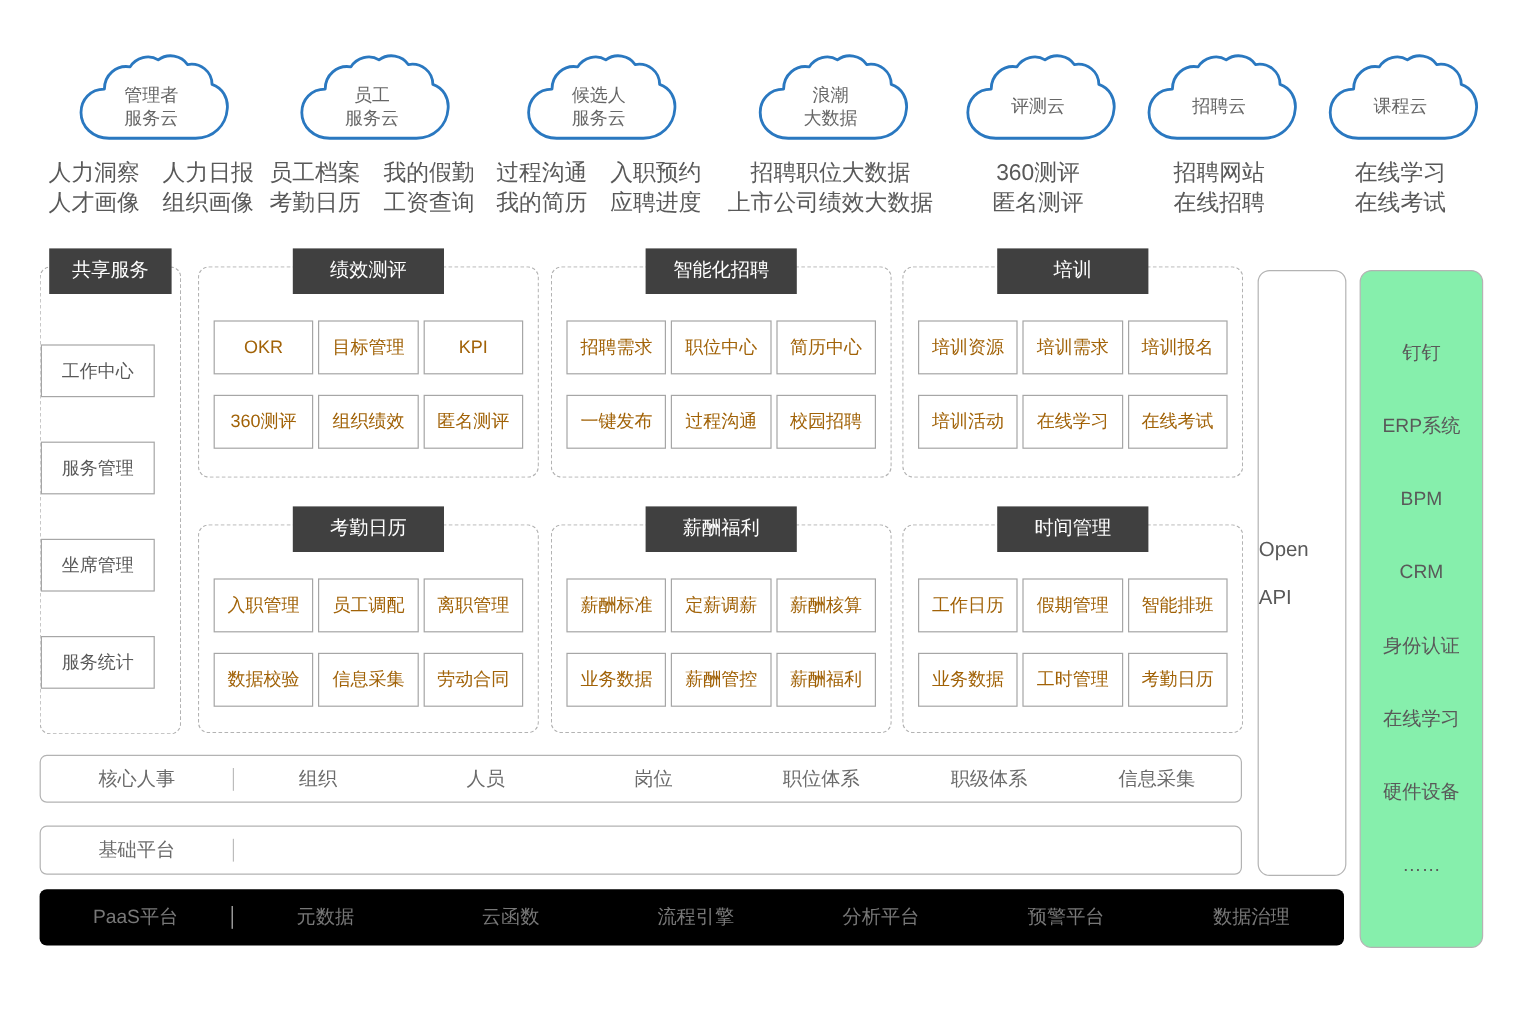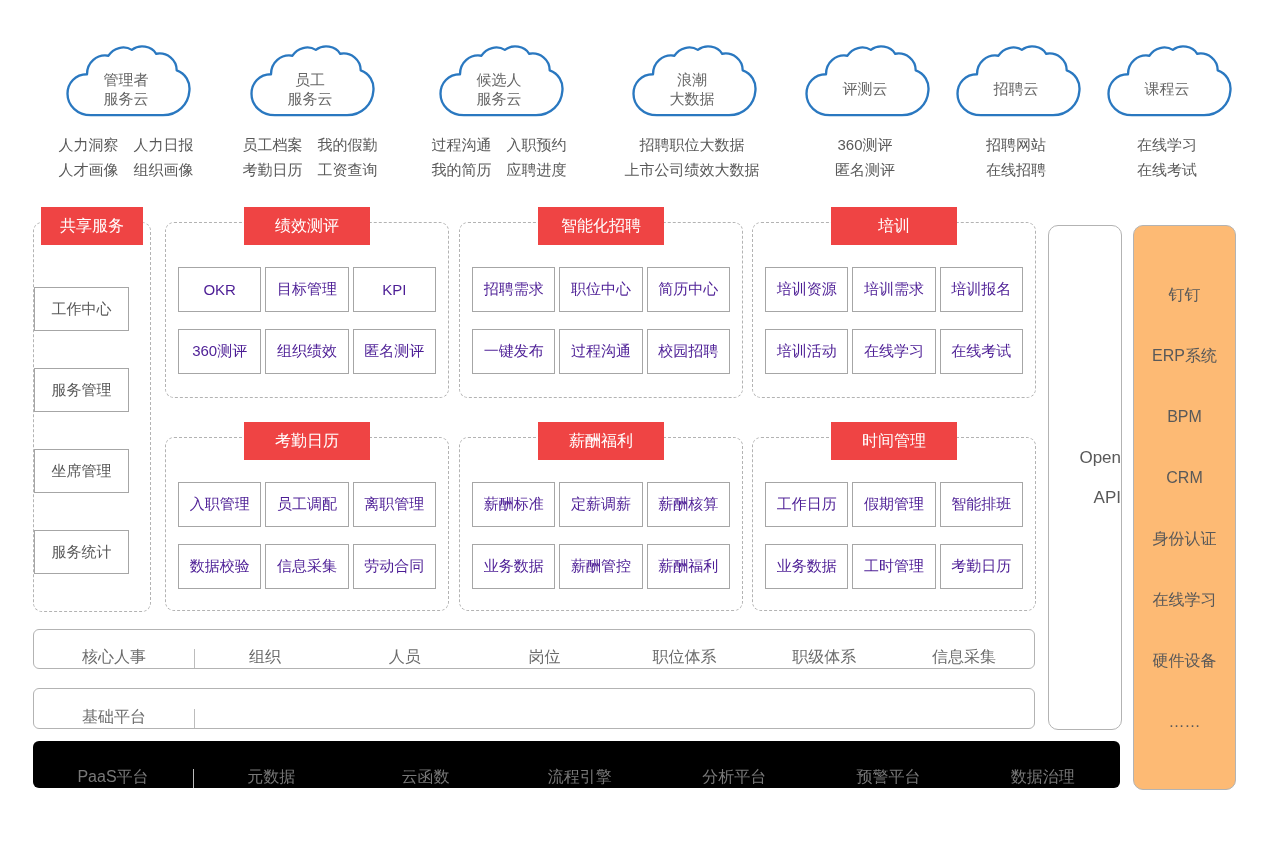--- a/index.html
+++ b/index.html
@@ -15,70 +15,70 @@
   .cloud-group { position:absolute; top:45px; width:190px; text-align:center; }
   .cloud-shape { position:relative; width:130px; height:78px; margin:0 auto; }
   .cloud-shape svg { display:block; width:130px; height:78px; }
   .cloud-name {
     position:absolute; inset:0; display:flex; flex-direction:column;
     align-items:center; justify-content:center; padding-top:9px;
     font-size:15px; line-height:19px; color:#666666;
   }
   .cloud-name span { display:block; white-space:pre; }
   .cloud-lines { margin-top:9px; }
-  .cloud-line { font-size:15px; line-height:25px; color:#595959; white-space:pre; }
+  .cloud-line { font-size:19px; line-height:25px; color:#595959; white-space:pre; }
 
   
   .section, .left-col {
     position:absolute; border:1px dashed #b3b3b3; border-radius:9px; background:#ffffff;
   }
   .sec-header {
     position:absolute; top:-16px; left:50%; transform:translateX(-50%);
-    background:#ef4444; color:#ffffff; font-size:16px; line-height:38px;
+    background:#404040; color:#ffffff; font-size:16px; line-height:38px;
     height:38px; width:126px; text-align:center; white-space:nowrap;
   }
   .left-col .sec-header { width:102px; }
   .sec-grid {
     display:flex; flex-wrap:wrap; padding:44px 12px 0 12px; column-gap:4px; row-gap:17px;
   }
   .mod-box {
     width:calc((100% - 8px)/3); height:45px; border:1px solid #a6a6a6; background:#ffffff;
     display:flex; align-items:center; justify-content:center;
-    font-size:15px; color:#4c1d95; white-space:nowrap;
+    font-size:15px; color:#a16207; white-space:nowrap;
   }
   .left-col { width:118px; }
   .left-items { display:flex; flex-direction:column; padding-top:64px; gap:37px; }
   .left-box {
     width:95px; height:44px; border:1px solid #a6a6a6; background:#ffffff;
     display:flex; align-items:center; justify-content:center; font-size:15px; color:#595959;
   }
 
   
   .bar {
-    position:absolute; left:33px; width:1002px; display:flex; align-items:flex-end;
+    position:absolute; left:33px; width:1002px; display:flex; align-items:center;
     font-size:16px; color:#6b6b6b;
   }
   .bar-solid { border:1px solid #b3b3b3; border-radius:6px; background:#ffffff; }
   .bar-gray { background:#000000; border-radius:6px; width:1087px; color:#787878; }
   .bar-label { width:160px; text-align:center; white-space:nowrap; }
   .bar-divider { width:1px; height:19px; background:#bcbcbc; }
   .bar-items { flex:1; display:flex; }
   .bar-items .bar-item { flex:1; text-align:center; white-space:nowrap; }
   .bar-items-indent { padding-left:120px; }
 
   
   .open-api-col {
     position:absolute; left:1048px; top:225px; width:74px; height:505px;
     border:1px solid #b3b3b3; border-radius:10px; background:#ffffff;
-    display:flex; flex-direction:column; align-items:flex-end; justify-content:center; gap:20px;
+    display:flex; flex-direction:column; align-items:flex-start; justify-content:center; gap:20px;
     font-size:17px; color:#595959;
   }
   .external-col {
     position:absolute; left:1133px; top:225px; width:103px; height:565px;
-    border:1px solid #b3b3b3; border-radius:10px; background:#fdba74;
+    border:1px solid #b3b3b3; border-radius:10px; background:#86efac;
     display:flex; flex-direction:column; align-items:center; justify-content:center; gap:42px;
     font-size:16px; color:#595959;
   }
   .external-col .ext-item { line-height:19px; white-space:nowrap; }
 </style>
 </head>
 <body>
 
 <div class="canvas">
 

